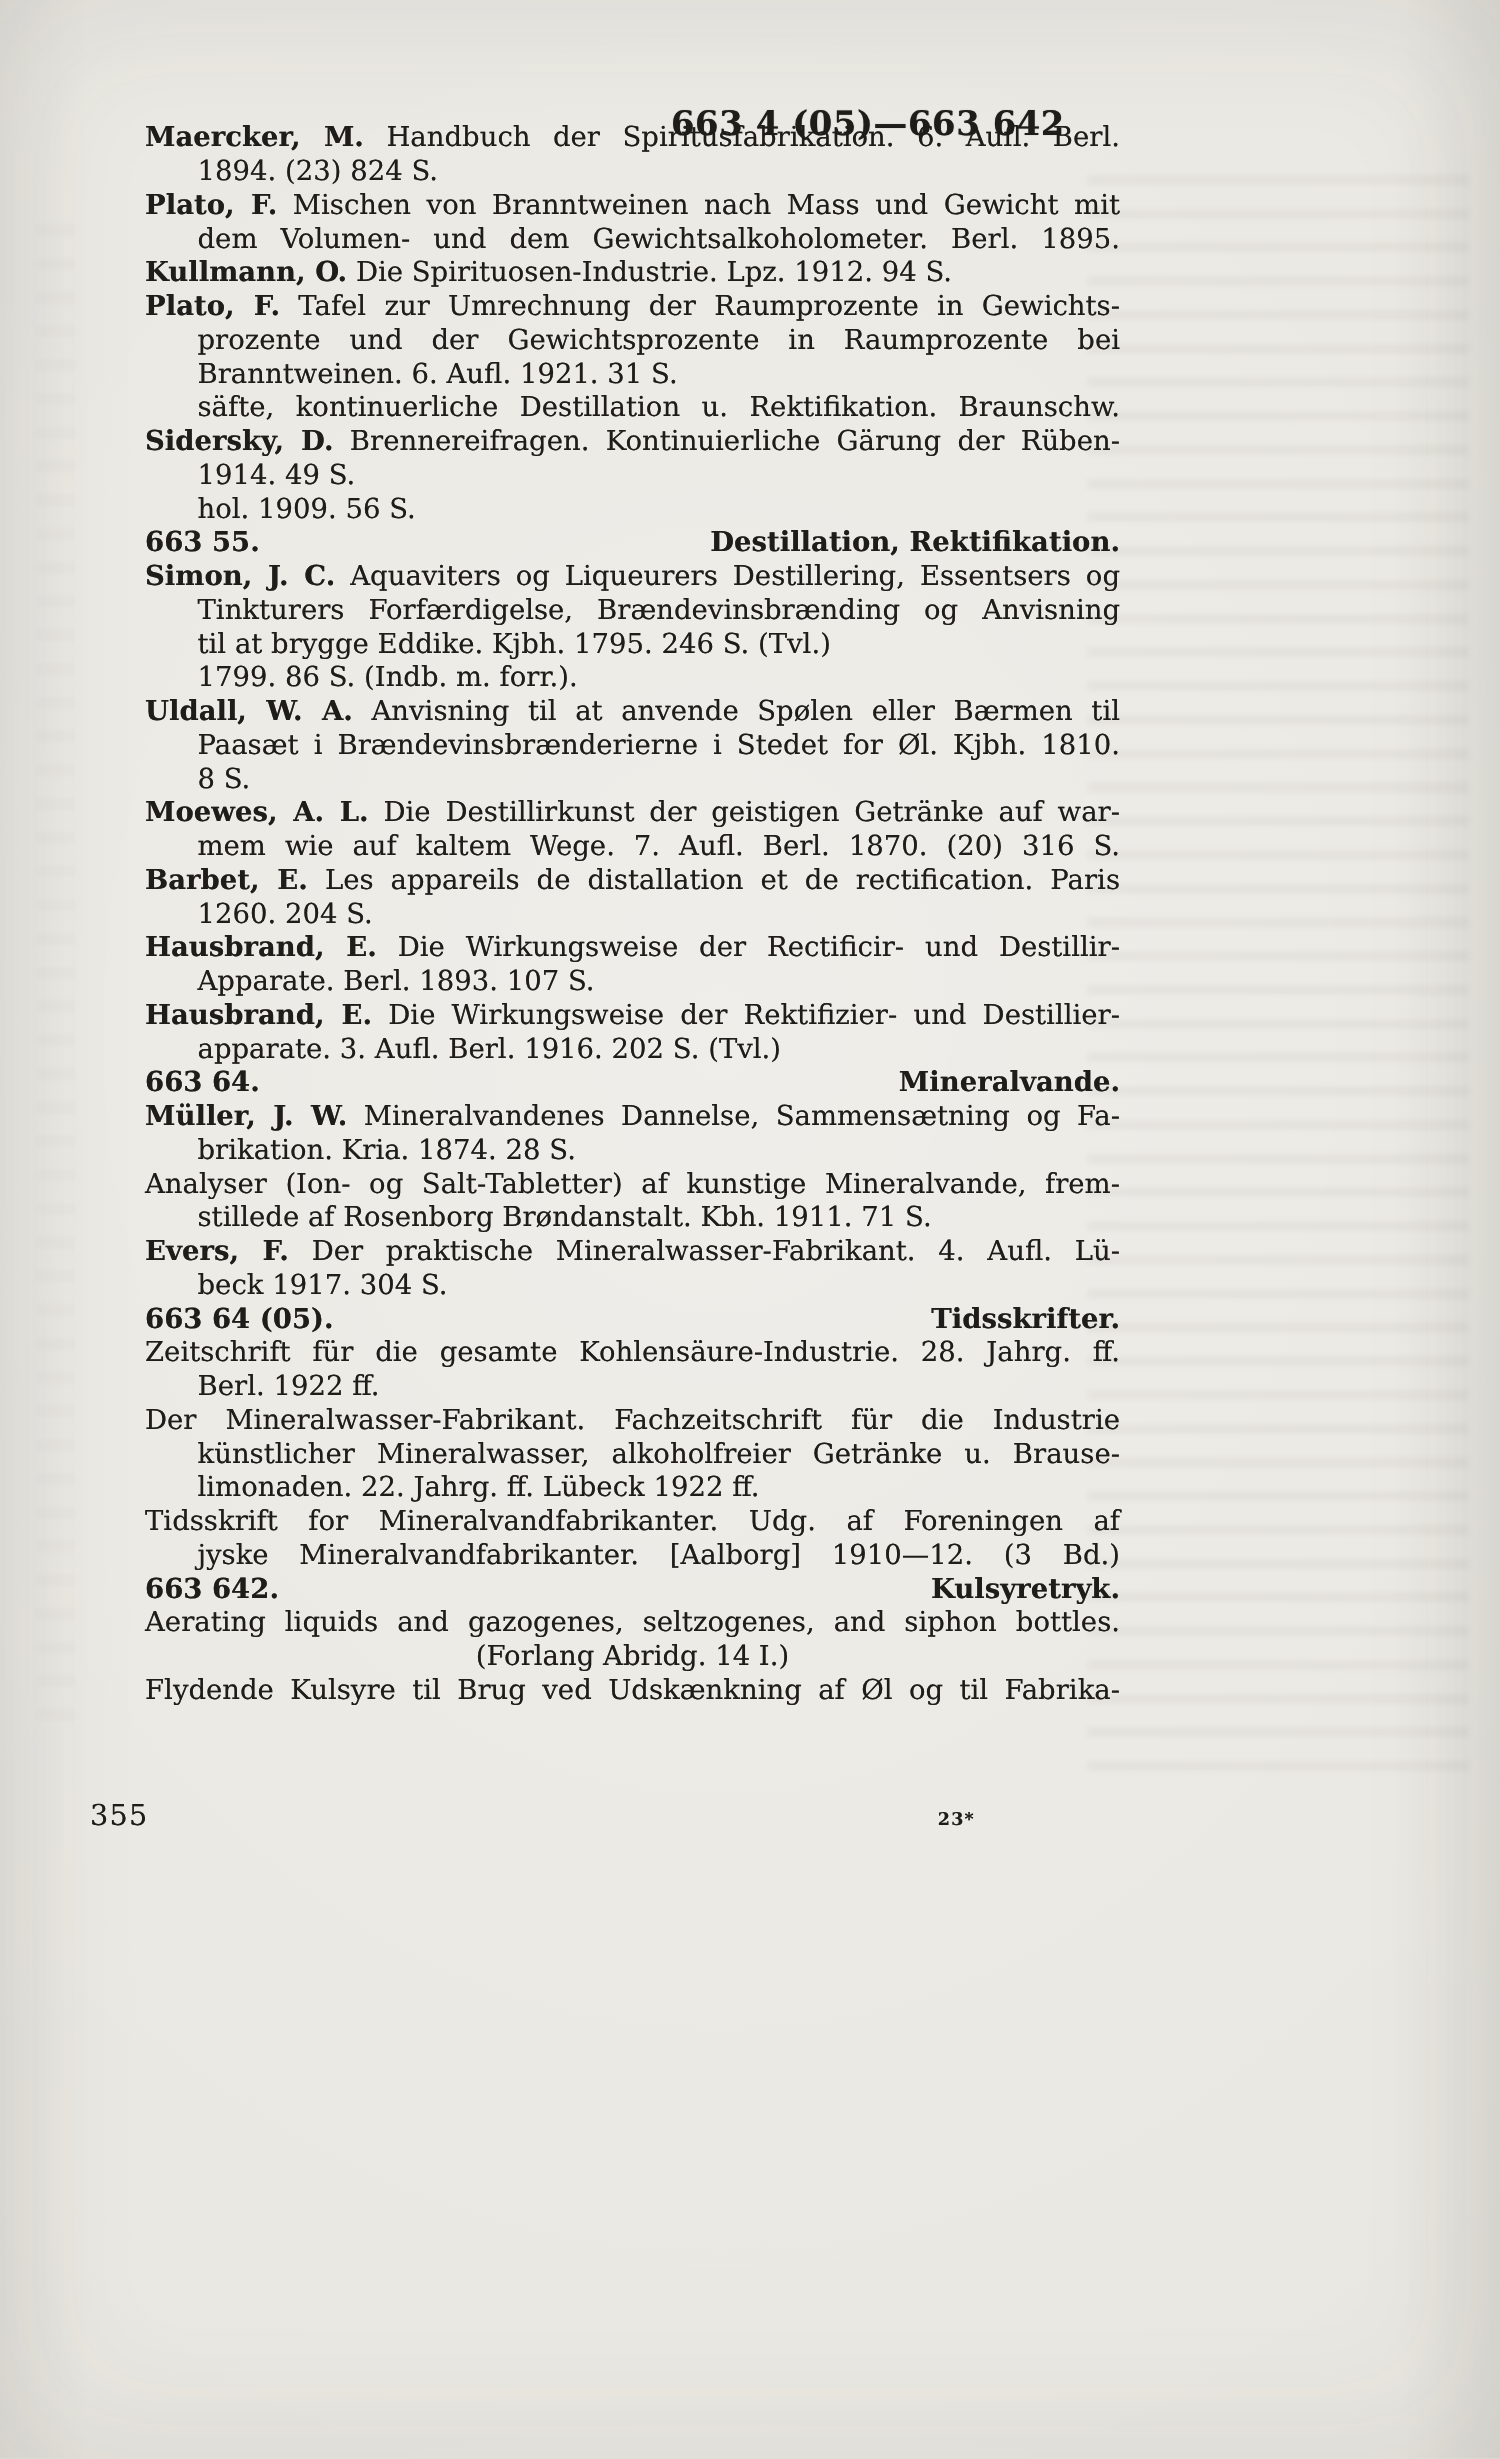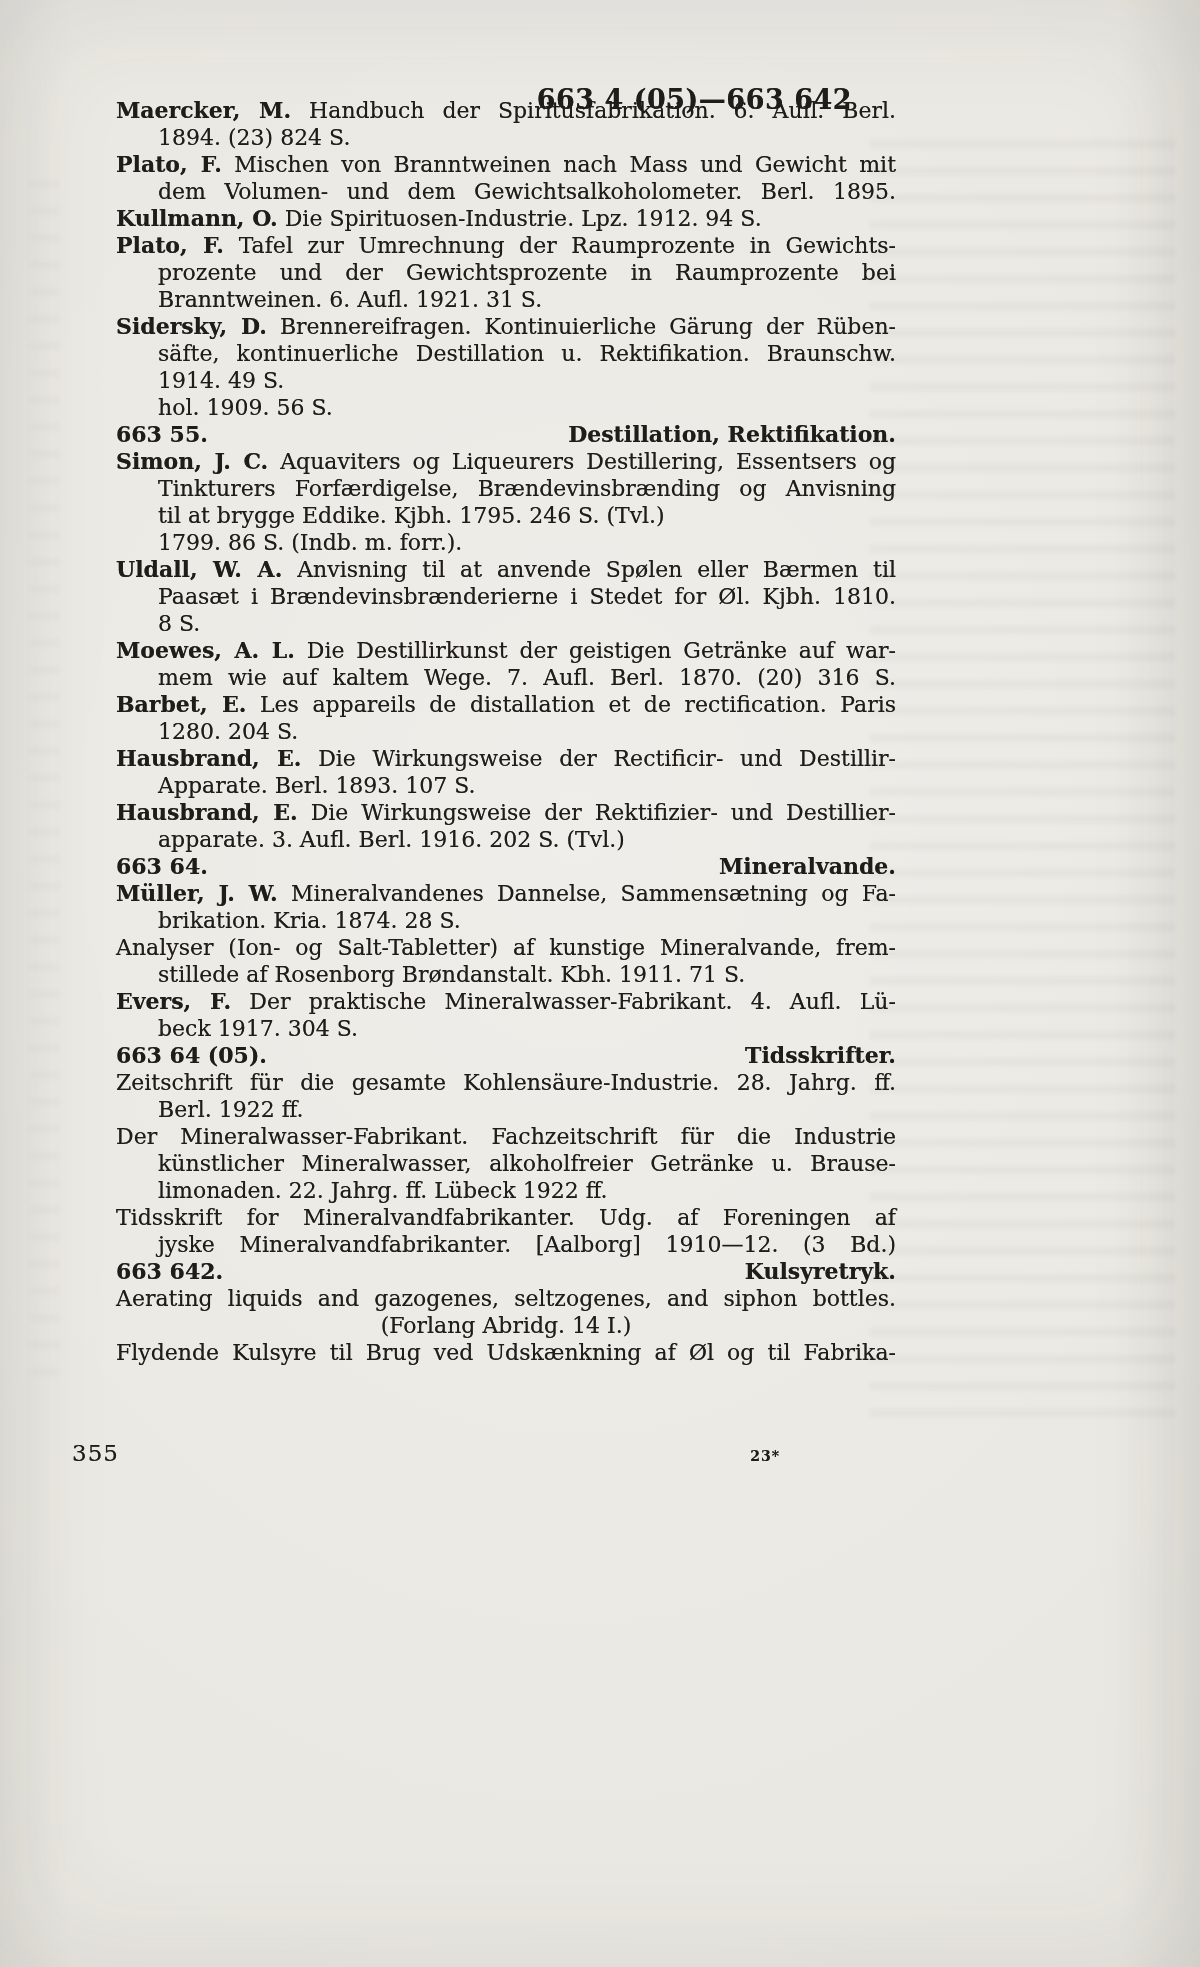--- a/index.html
+++ b/index.html
@@ -124,22 +124,22 @@
     </div>
     <div class="entry">
       <div class="line"><b>Kullmann, O.</b> Die Spirituosen-Industrie. Lpz. 1912. 94 S.</div>
     </div>
     <div class="entry">
       <div class="line j"><b>Plato, F.</b> Tafel zur Umrechnung der Raumprozente in Gewichts-</div>
       <div class="line j ind">prozente und der Gewichtsprozente in Raumprozente bei</div>
       <div class="line ind">Branntweinen. 6. Aufl. 1921. 31 S.</div>
     </div>
     <div class="entry">
+      <div class="line j ind">säfte, kontinuerliche Destillation u. Rektifikation. Braunschw.</div>
       <div class="line j"><b>Sidersky, D.</b> Brennereifragen. Kontinuierliche Gärung der Rüben-</div>
-      <div class="line j ind">säfte, kontinuerliche Destillation u. Rektifikation. Braunschw.</div>
       <div class="line ind">1914. 49 S.</div>
     </div>
     <div class="entry">
       <div class="line ind">hol. 1909. 56 S.</div>
     </div>
     <div class="line section-line">
       <span>663 55.</span>
       <span>Destillation, Rektifikation.</span>
     </div>
     <div class="entry">
@@ -154,21 +154,21 @@
       <div class="line j"><b>Uldall, W. A.</b> Anvisning til at anvende Spølen eller Bærmen til</div>
       <div class="line j ind">Paasæt i Brændevinsbrænderierne i Stedet for Øl. Kjbh. 1810.</div>
       <div class="line ind">8 S.</div>
     </div>
     <div class="entry">
       <div class="line j"><b>Moewes, A. L.</b> Die Destillirkunst der geistigen Getränke auf war-</div>
       <div class="line j ind">mem wie auf kaltem Wege. 7. Aufl. Berl. 1870. (20) 316 S.</div>
     </div>
     <div class="entry">
       <div class="line j"><b>Barbet, E.</b> Les appareils de distallation et de rectification. Paris</div>
-      <div class="line ind">1280. 204 S.</div>
+      <div class="line ind">1260. 204 S.</div>
     </div>
     <div class="entry">
       <div class="line j"><b>Hausbrand, E.</b> Die Wirkungsweise der Rectificir- und Destillir-</div>
       <div class="line ind">Apparate. Berl. 1893. 107 S.</div>
     </div>
     <div class="entry">
       <div class="line j"><b>Hausbrand, E.</b> Die Wirkungsweise der Rektifizier- und Destillier-</div>
       <div class="line ind">apparate. 3. Aufl. Berl. 1916. 202 S. (Tvl.)</div>
     </div>
     <div class="line section-line">

